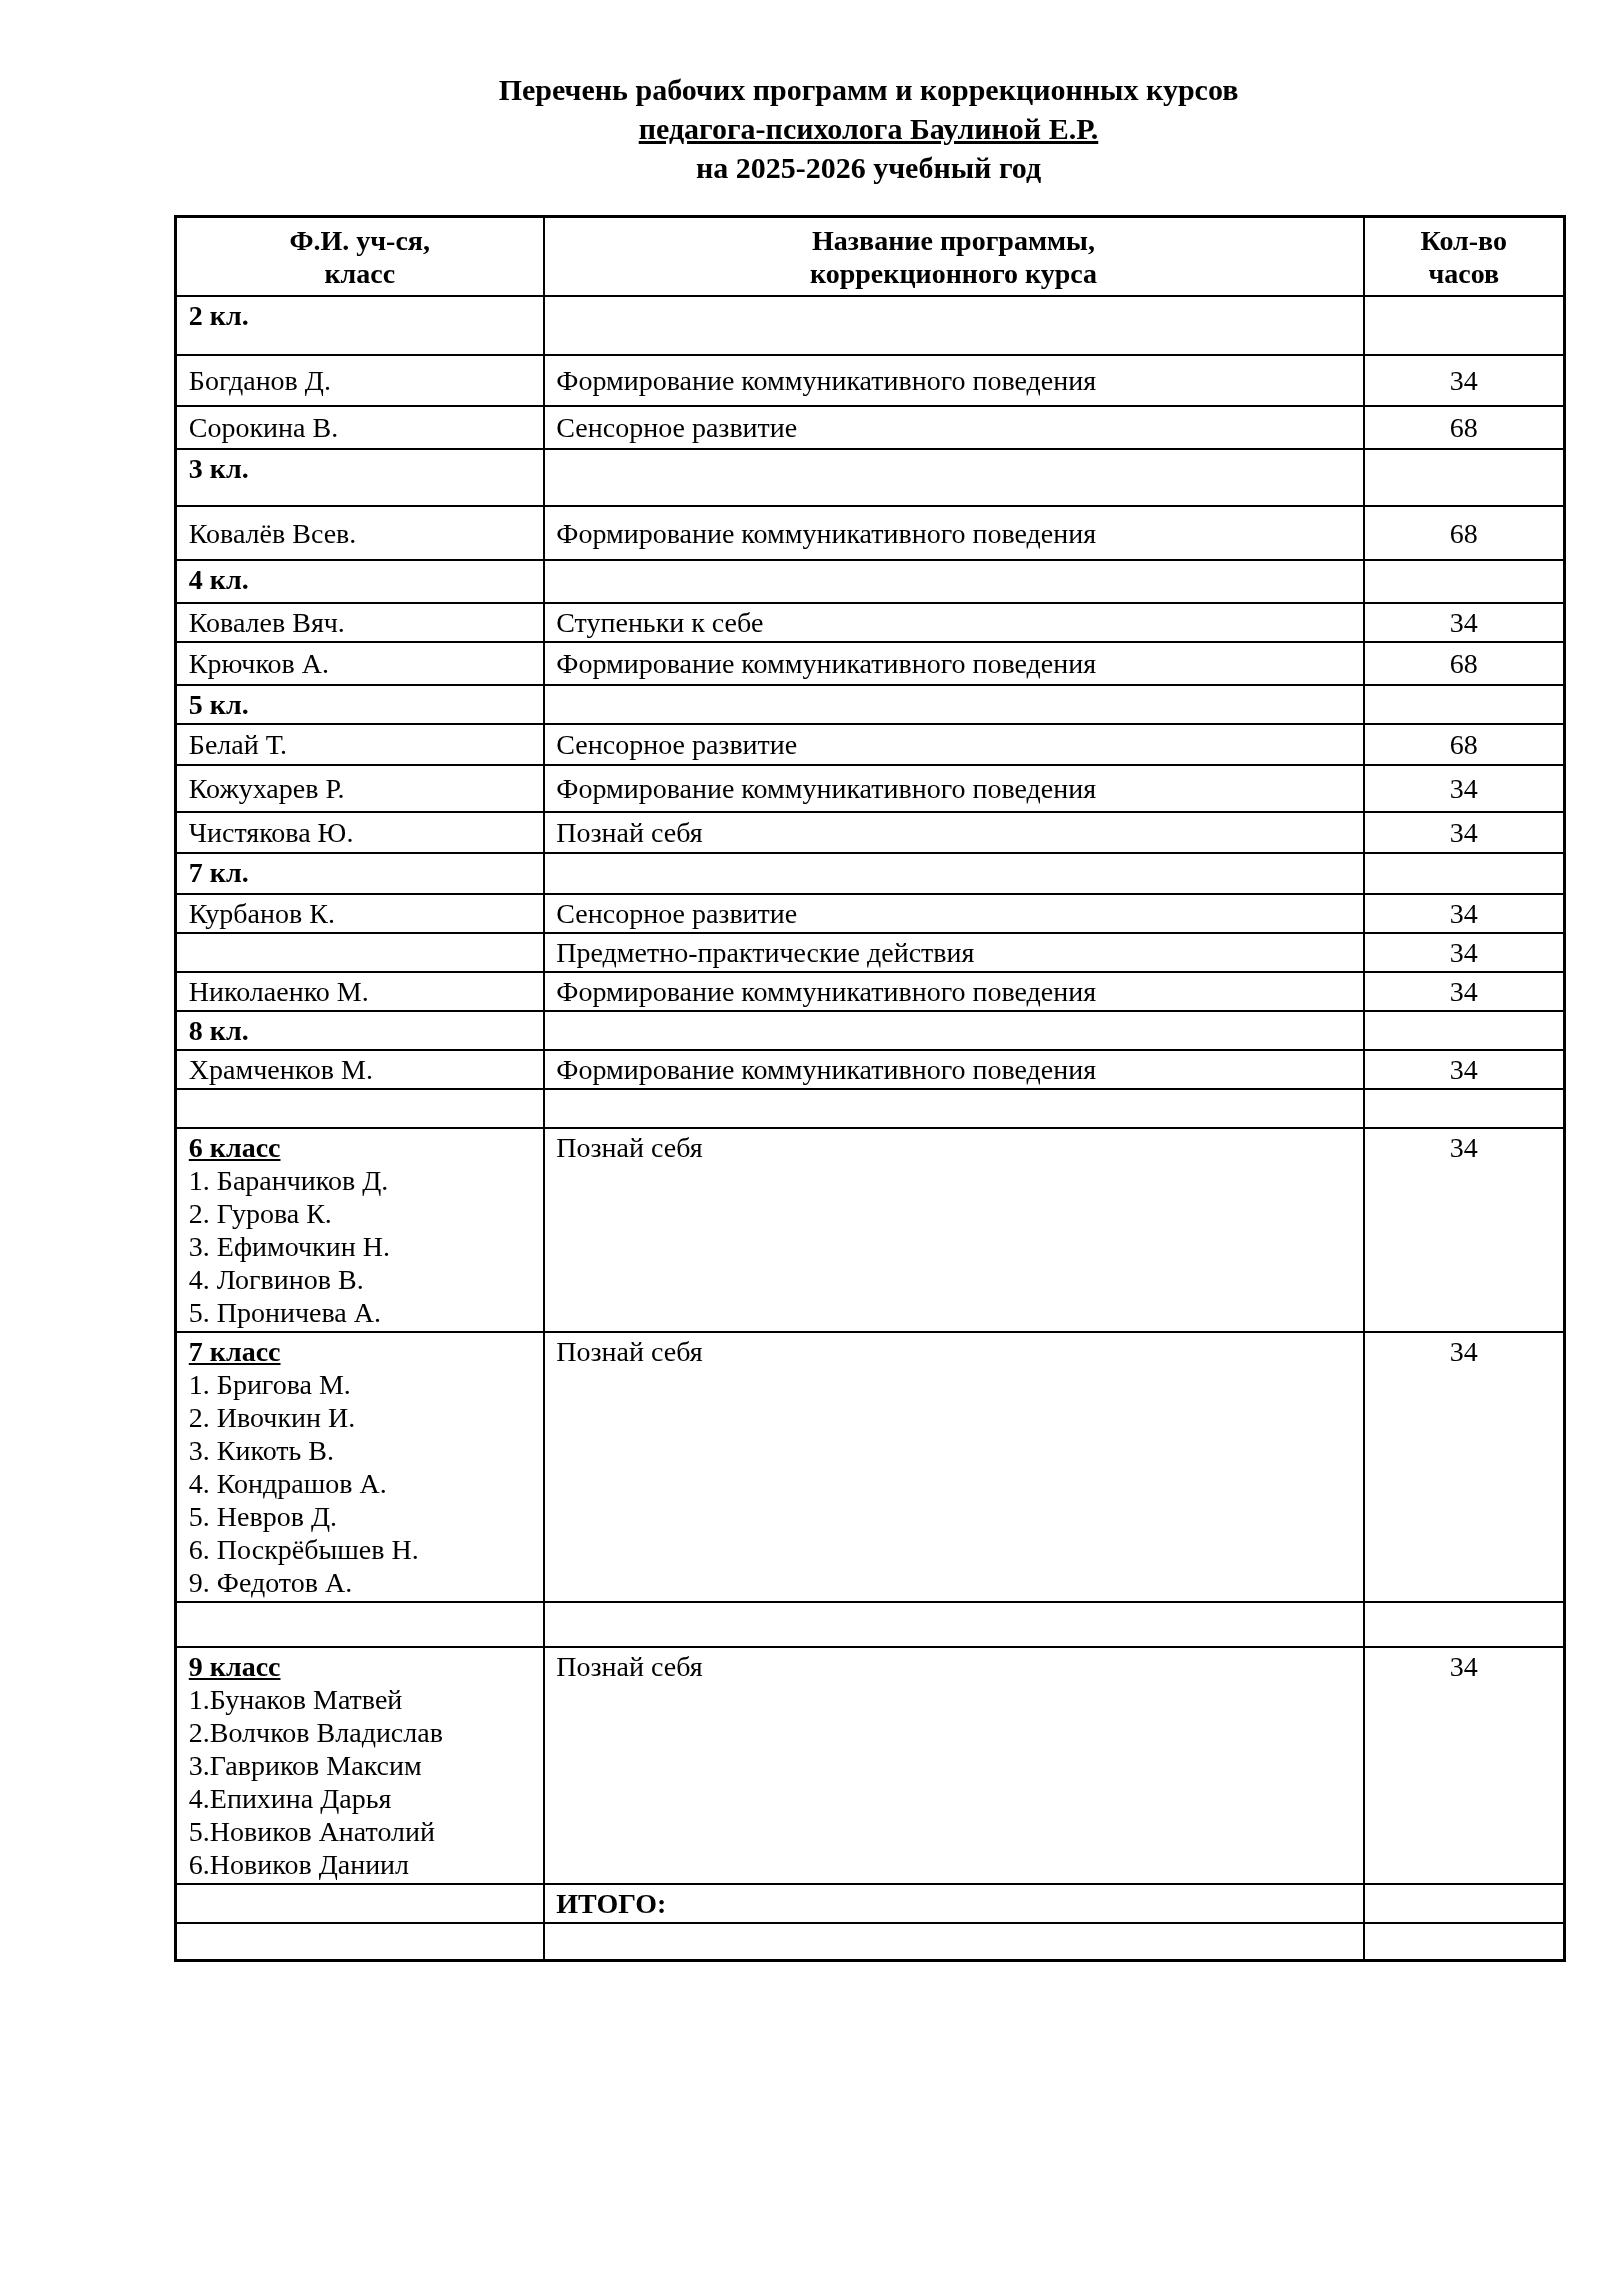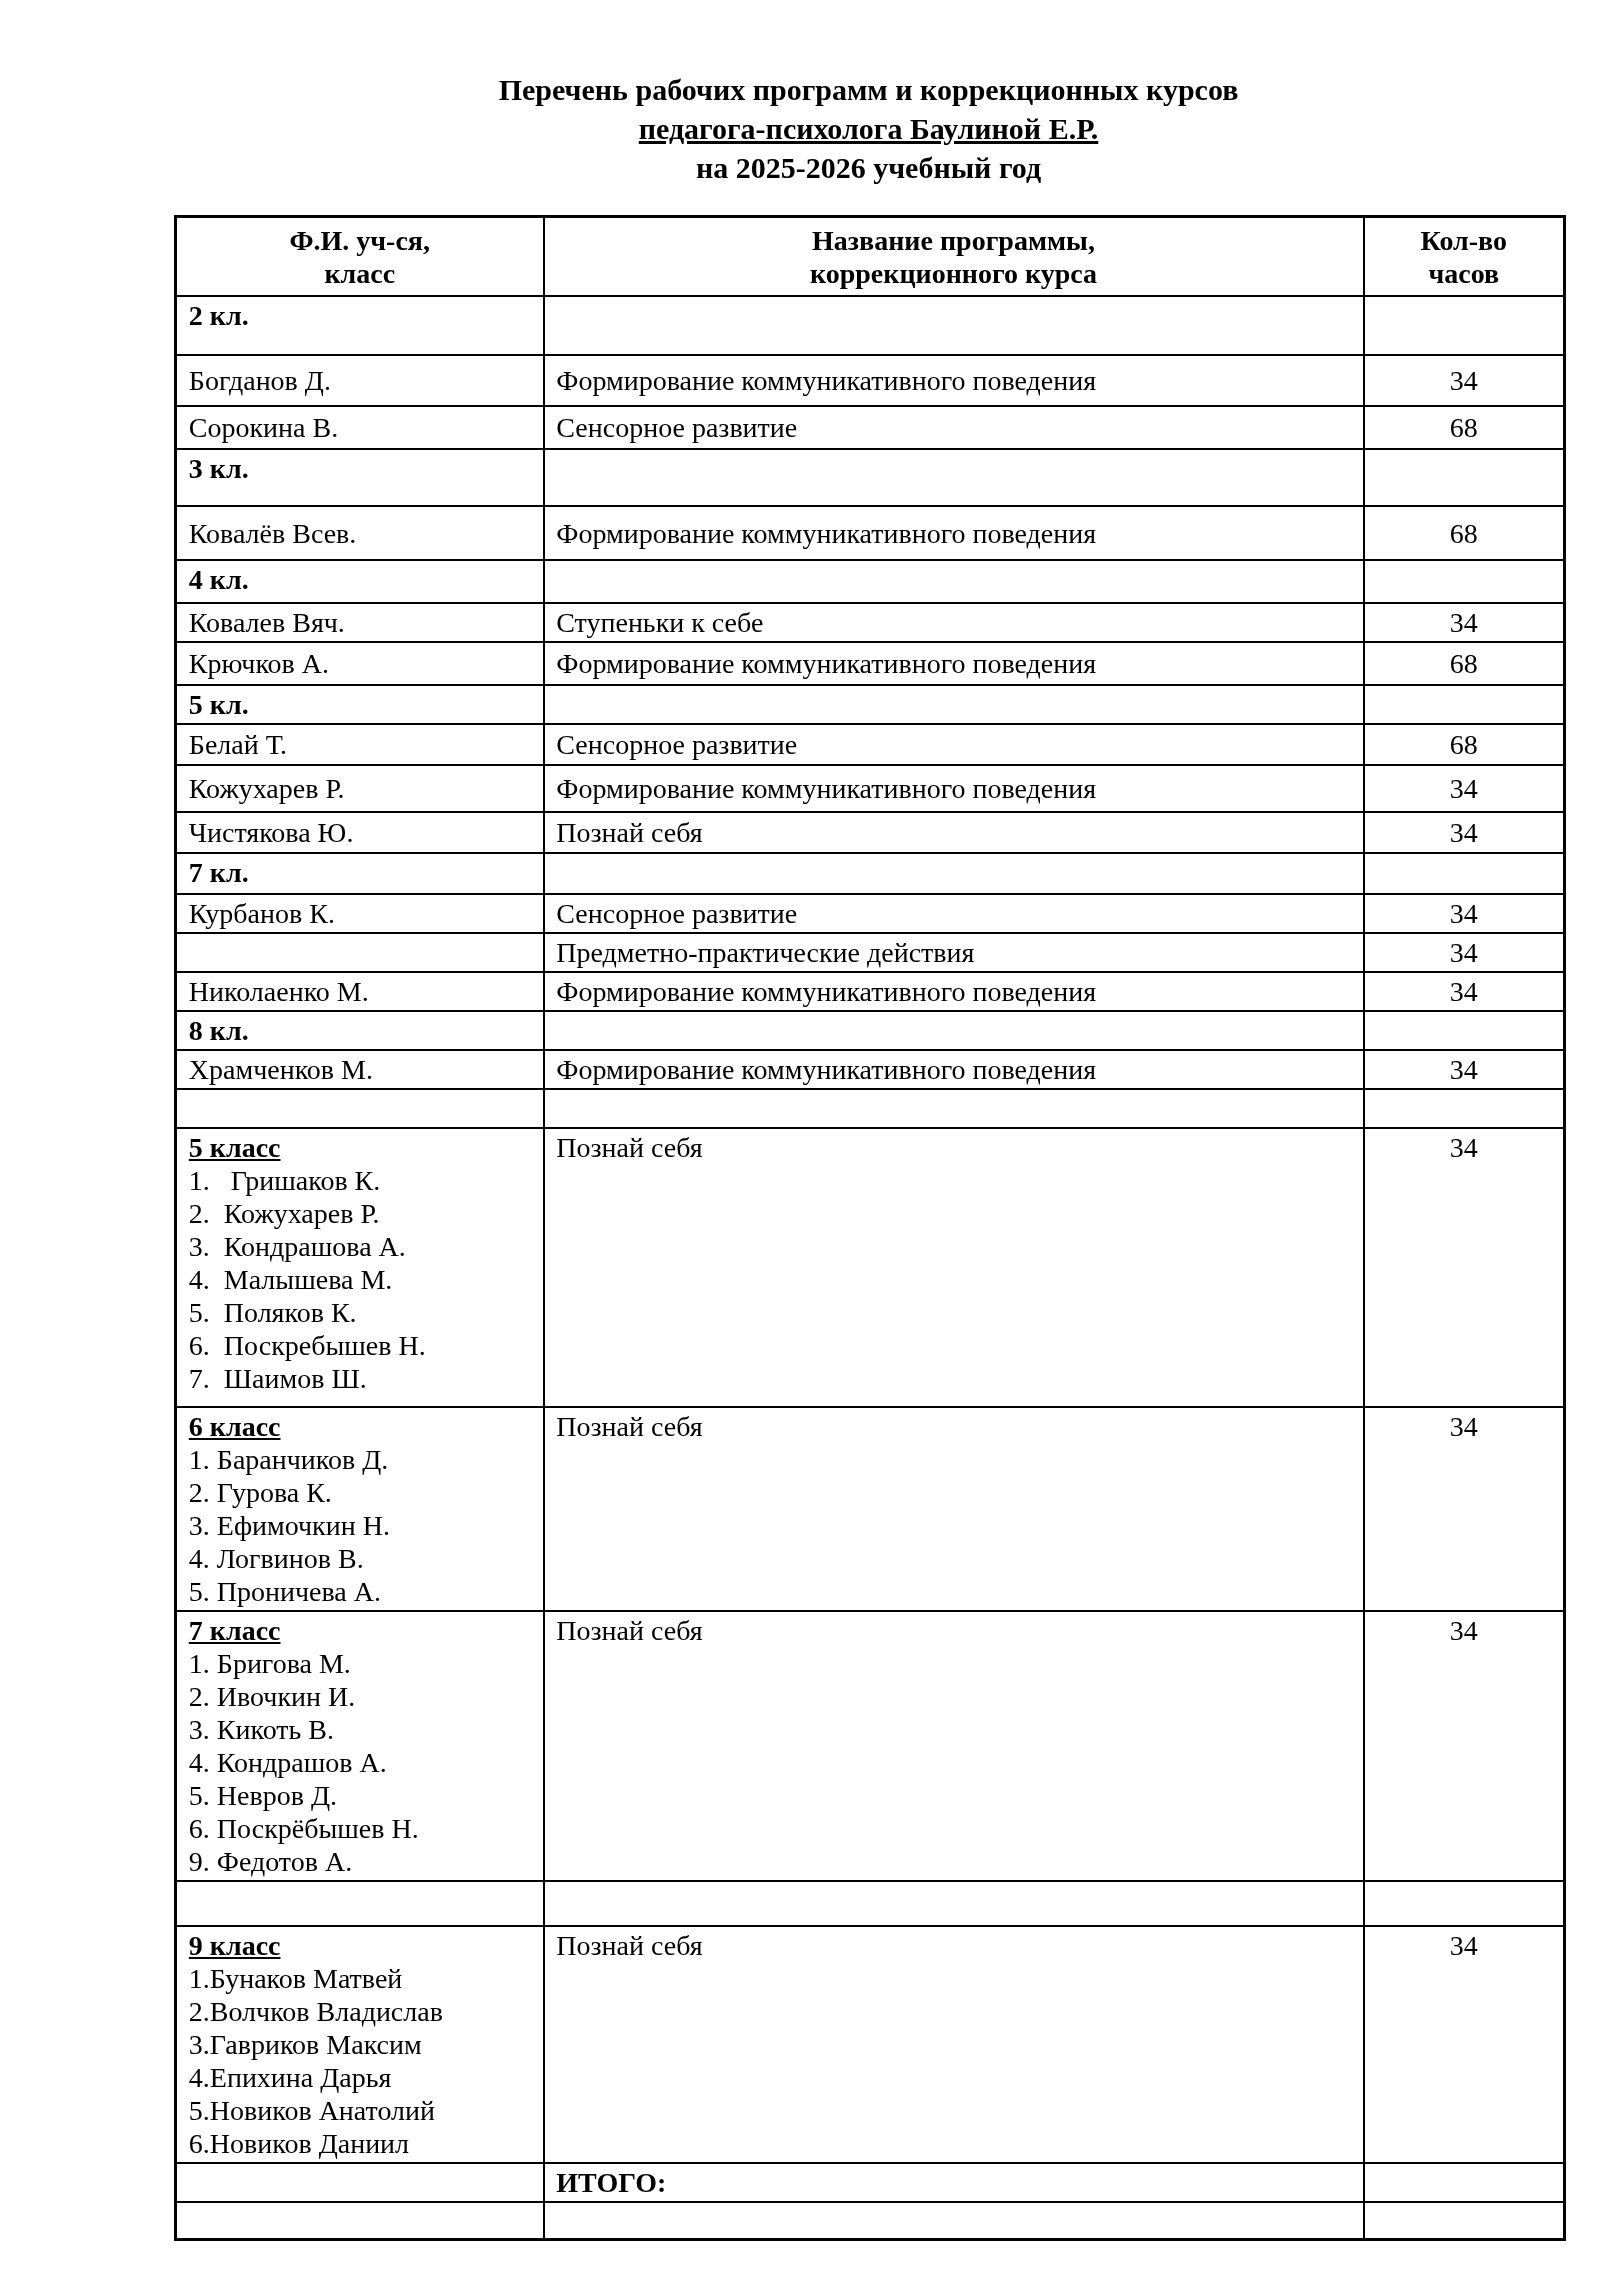--- a/index.html
+++ b/index.html
@@ -187,34 +187,20 @@
         <tr class="data" style="height: 39px;">
           <td class="name-cell">Храмченков М.</td>
           <td class="prog-cell">Формирование коммуникативного поведения</td>
           <td class="hours-cell">34</td>
         </tr>
         <tr class="empty" style="height: 39px;">
           <td class="name-cell"></td>
           <td class="prog-cell"></td>
           <td class="hours-cell"></td>
         </tr>
-        <tr class="list" style="height: 279px;">
-          <td class="name-cell">
-            <div class="list-title">5 класс</div>
-            <div class="list-item">1.   Гришаков К.</div>
-            <div class="list-item">2.  Кожухарев Р.</div>
-            <div class="list-item">3.  Кондрашова А.</div>
-            <div class="list-item">4.  Малышева М.</div>
-            <div class="list-item">5.  Поляков К.</div>
-            <div class="list-item">6.  Поскребышев Н.</div>
-            <div class="list-item">7.  Шаимов Ш.</div>
-          </td>
-          <td class="prog-cell">Познай себя</td>
-          <td class="hours-cell">34</td>
-        </tr>
         <tr class="list" style="height: 201px;">
           <td class="name-cell">
             <div class="list-title">6 класс</div>
             <div class="list-item">1. Баранчиков Д.</div>
             <div class="list-item">2. Гурова К.</div>
             <div class="list-item">3. Ефимочкин Н.</div>
             <div class="list-item">4. Логвинов В.</div>
             <div class="list-item">5. Проничева А.</div>
           </td>
           <td class="prog-cell">Познай себя</td>

